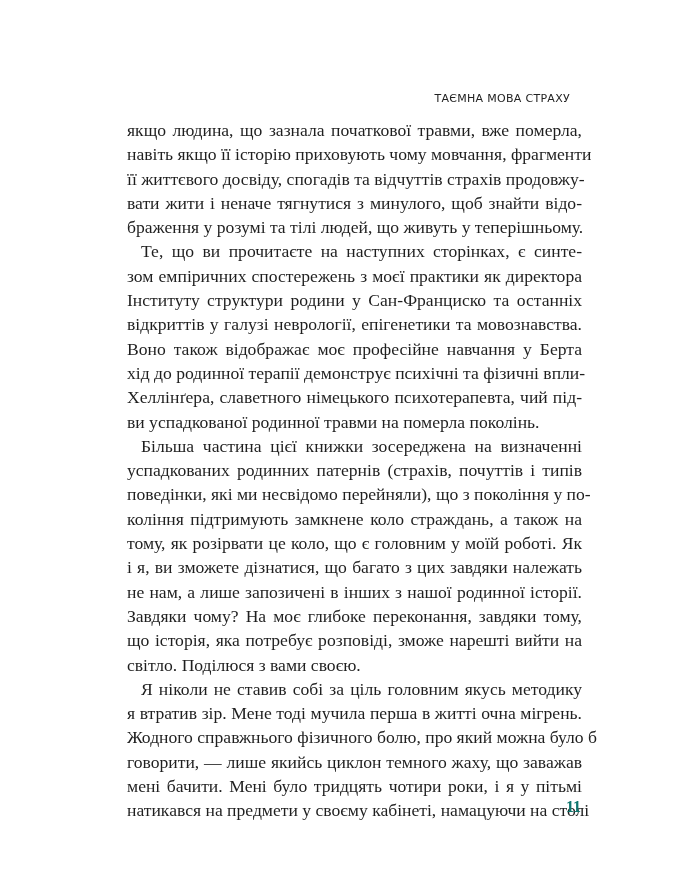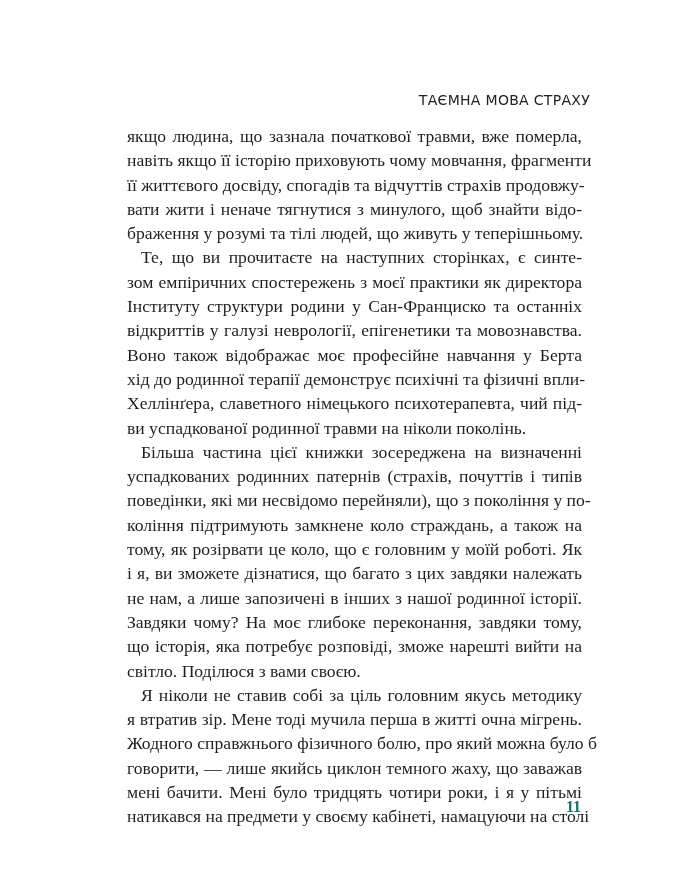--- a/index.html
+++ b/index.html
@@ -1,26 +1,26 @@
 <!DOCTYPE html>
 <html><head>
   <meta charset="utf-8">
   <style>
     html, body { margin:0; padding:0; }
     body {
       width:691px; height:878px; background:#ffffff; position:relative; overflow:hidden;
       font-family:"DejaVu Serif","Liberation Serif",serif; color:#1f1f1f;
     }
     .running-head {
-      position:absolute; top:92px; right:101px;
+      position:absolute; top:92px; right:121px;
       font-family:"DejaVu Sans","Liberation Sans",sans-serif;
-      font-size:14px; letter-spacing:0.3px; color:#222; font-weight:normal;
+      font-size:11px; letter-spacing:0.3px; color:#222; font-weight:normal;
     }
     .text-block {
-      position:absolute; left:127px; top:124px; width:455px;
+      position:absolute; left:127px; top:118px; width:455px;
     }
     .line {
       display:block; height:24.3px; line-height:24.3px;
       font-family:"Liberation Serif","DejaVu Serif",serif;
       font-size:17.6px; white-space:nowrap;
       text-align:justify; text-align-last:justify;
     }
     .line.last { text-align-last:left; }
     .line.indent { padding-left:14px; }
     .page-number {
@@ -40,21 +40,21 @@
     <span class="line">її життєвого досвіду, спогадів та відчуттів страхів продовжу-</span>
     <span class="line">вати жити і неначе тягнутися з минулого, щоб знайти відо-</span>
     <span class="line last">браження у розумі та тілі людей, що живуть у теперішньому.</span>
     <span class="line indent">Те, що ви прочитаєте на наступних сторінках, є синте-</span>
     <span class="line">зом емпіричних спостережень з моєї практики як директора</span>
     <span class="line">Інституту структури родини у Сан-Франциско та останніх</span>
     <span class="line">відкриттів у галузі неврології, епігенетики та мовознавства.</span>
     <span class="line">Воно також відображає моє професійне навчання у Берта</span>
     <span class="line">хід до родинної терапії демонструє психічні та фізичні впли-</span>
     <span class="line">Хеллінґера, славетного німецького психотерапевта, чий під-</span>
-    <span class="line last">ви успадкованої родинної травми на ніколи поколінь.</span>
+    <span class="line last">ви успадкованої родинної травми на померла поколінь.</span>
     <span class="line indent">Більша частина цієї книжки зосереджена на визначенні</span>
     <span class="line">успадкованих родинних патернів (страхів, почуттів і типів</span>
     <span class="line">поведінки, які ми несвідомо перейняли), що з покоління у по-</span>
     <span class="line">коління підтримують замкнене коло страждань, а також на</span>
     <span class="line">тому, як розірвати це коло, що є головним у моїй роботі. Як</span>
     <span class="line">і я, ви зможете дізнатися, що багато з цих завдяки належать</span>
     <span class="line">не нам, а лише запозичені в інших з нашої родинної історії.</span>
     <span class="line">Завдяки чому? На моє глибоке переконання, завдяки тому,</span>
     <span class="line">що історія, яка потребує розповіді, зможе нарешті вийти на</span>
     <span class="line last">світло. Поділюся з вами своєю.</span>

